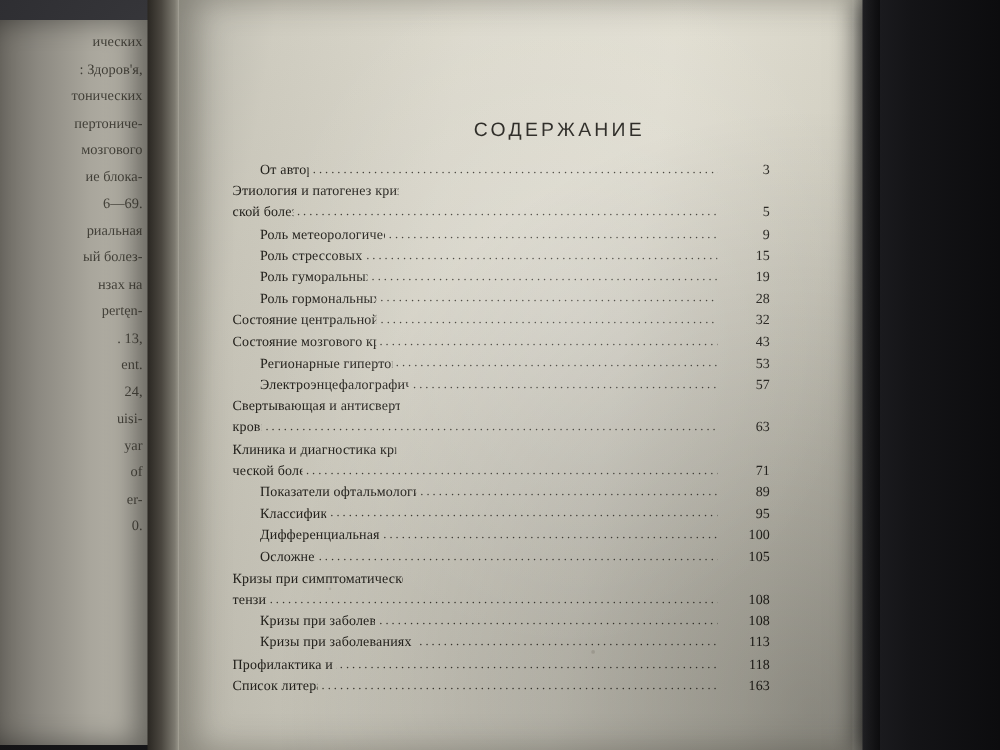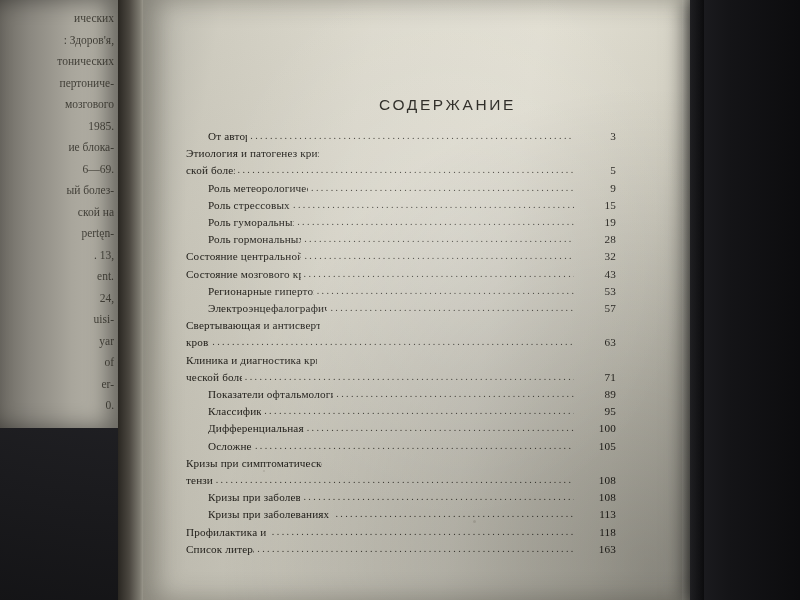--- a/index.html
+++ b/index.html
@@ -42,23 +42,23 @@
     right: 96px;
     width: 22px;
     height: 600px;
     background: linear-gradient(90deg, rgba(255,255,255,.05), rgba(0,0,0,.55));
   }
 
   
   .page-left {
     position: absolute;
     left: 0;
-    top: 0;
+    top: 16px;
     width: 120px;
-    height: 428px;
+    height: 580px;
     background: linear-gradient(90deg, #6d6a63 0%, #8b8880 25%, #a9a69c 60%, #b9b6ab 100%);
     box-shadow: inset -12px 0 22px rgba(0,0,0,.45);
     overflow: hidden;
   }
   .page-left .lines {
     position: absolute;
     right: 6px;
     top: 8px;
     width: 112px;
     text-align: right;
@@ -171,25 +171,25 @@
 <div id="scene">
   <div class="backdrop"></div>
 
   <div class="page-left">
     <div class="lines">
         <div>ических</div>
         <div>: Здоров'я,</div>
         <div>тонических</div>
         <div>пертониче-</div>
         <div>мозгового</div>
-        <div>1985.</div>
         <div>ие блока-</div>
         <div>6—69.</div>
+        <div>риальная</div>
         <div>ый болез-</div>
-        <div>ской на</div>
+        <div>нзах на</div>
         <div>pertęn-</div>
         <div>. 13,</div>
         <div>ent.</div>
         <div>24,</div>
         <div>uisi-</div>
         <div>yar</div>
         <div>of</div>
         <div>er-</div>
         <div>0.</div>
       </div>

